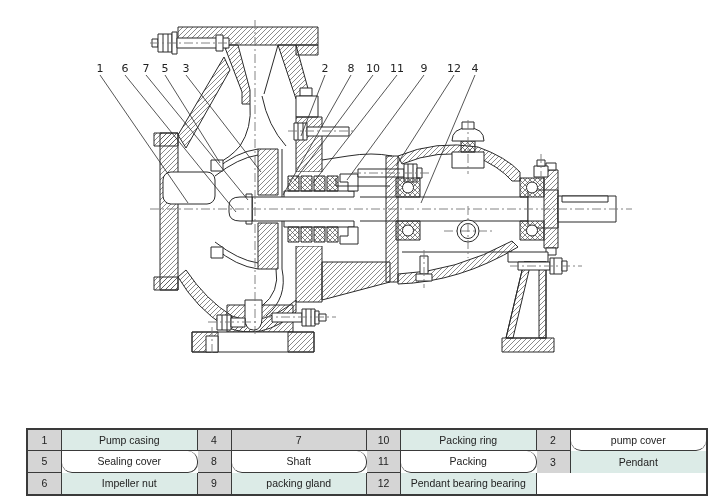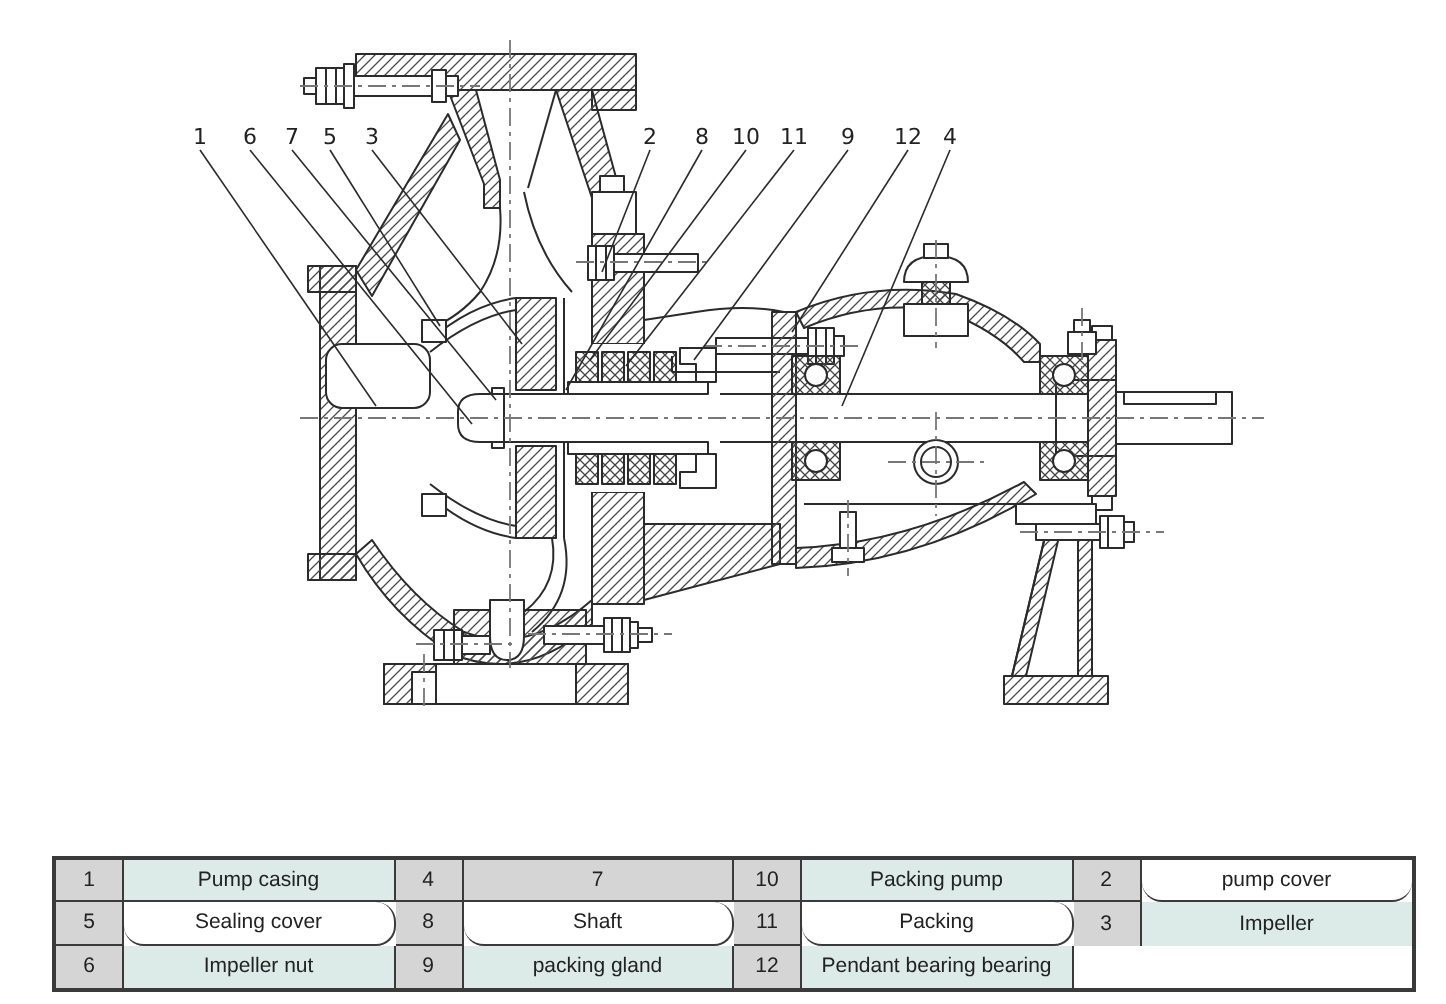--- a/index.html
+++ b/index.html
@@ -283,31 +283,31 @@
         </g>
       </g>
 </svg>
 
 <div id="parts-table">
       <div class="cell num">1</div>
       <div class="cell name odd">Pump casing</div>
       <div class="cell num">4</div>
       <div class="cell num">7</div>
       <div class="cell num">10</div>
-      <div class="cell name odd">Packing pump</div>
+      <div class="cell name odd">Packing ring</div>
       <div class="cell num">2</div>
       <div class="cell name even">pump cover</div>
       <div class="cell num">5</div>
       <div class="cell name even">Sealing cover</div>
       <div class="cell num">8</div>
       <div class="cell name even">Shaft</div>
       <div class="cell num">11</div>
       <div class="cell name even">Packing</div>
       <div class="cell num">3</div>
-      <div class="cell name odd">Impeller</div>
+      <div class="cell name odd">Pendant</div>
       <div class="cell num">6</div>
       <div class="cell name odd">Impeller nut</div>
       <div class="cell num">9</div>
       <div class="cell name odd">packing gland</div>
       <div class="cell num">12</div>
       <div class="cell name odd">Pendant bearing bearing</div>
     </div>
 
 </div>
 

